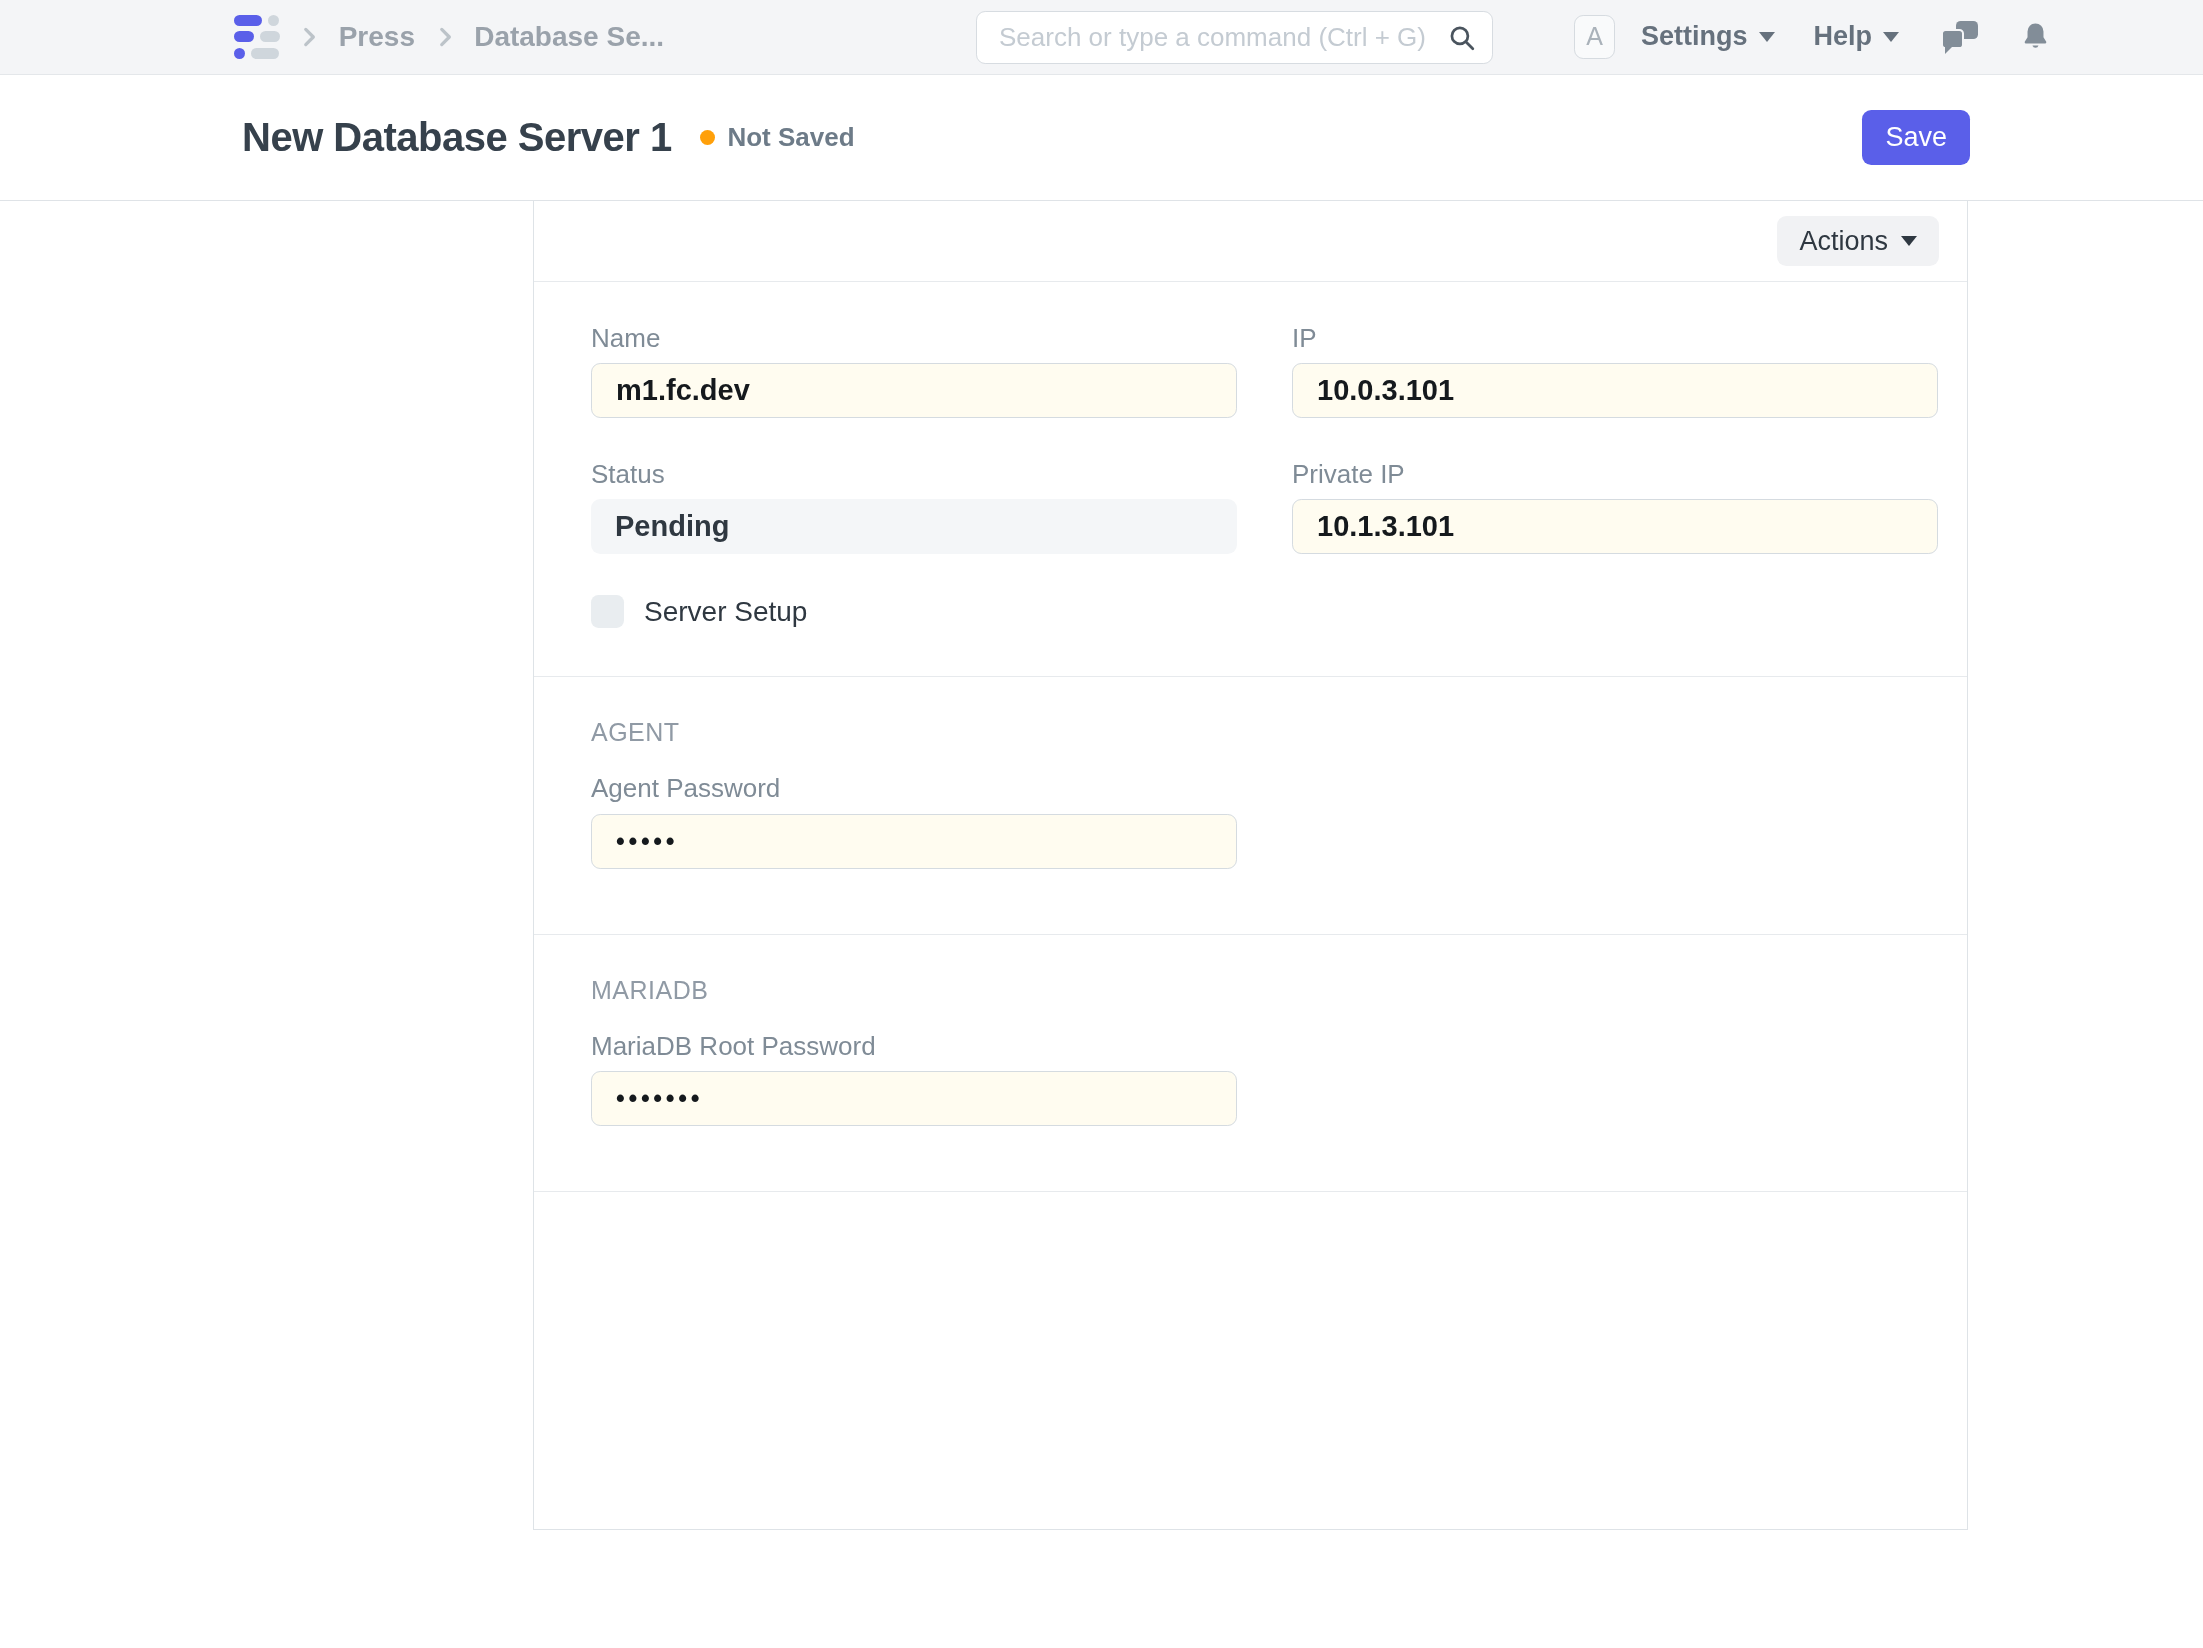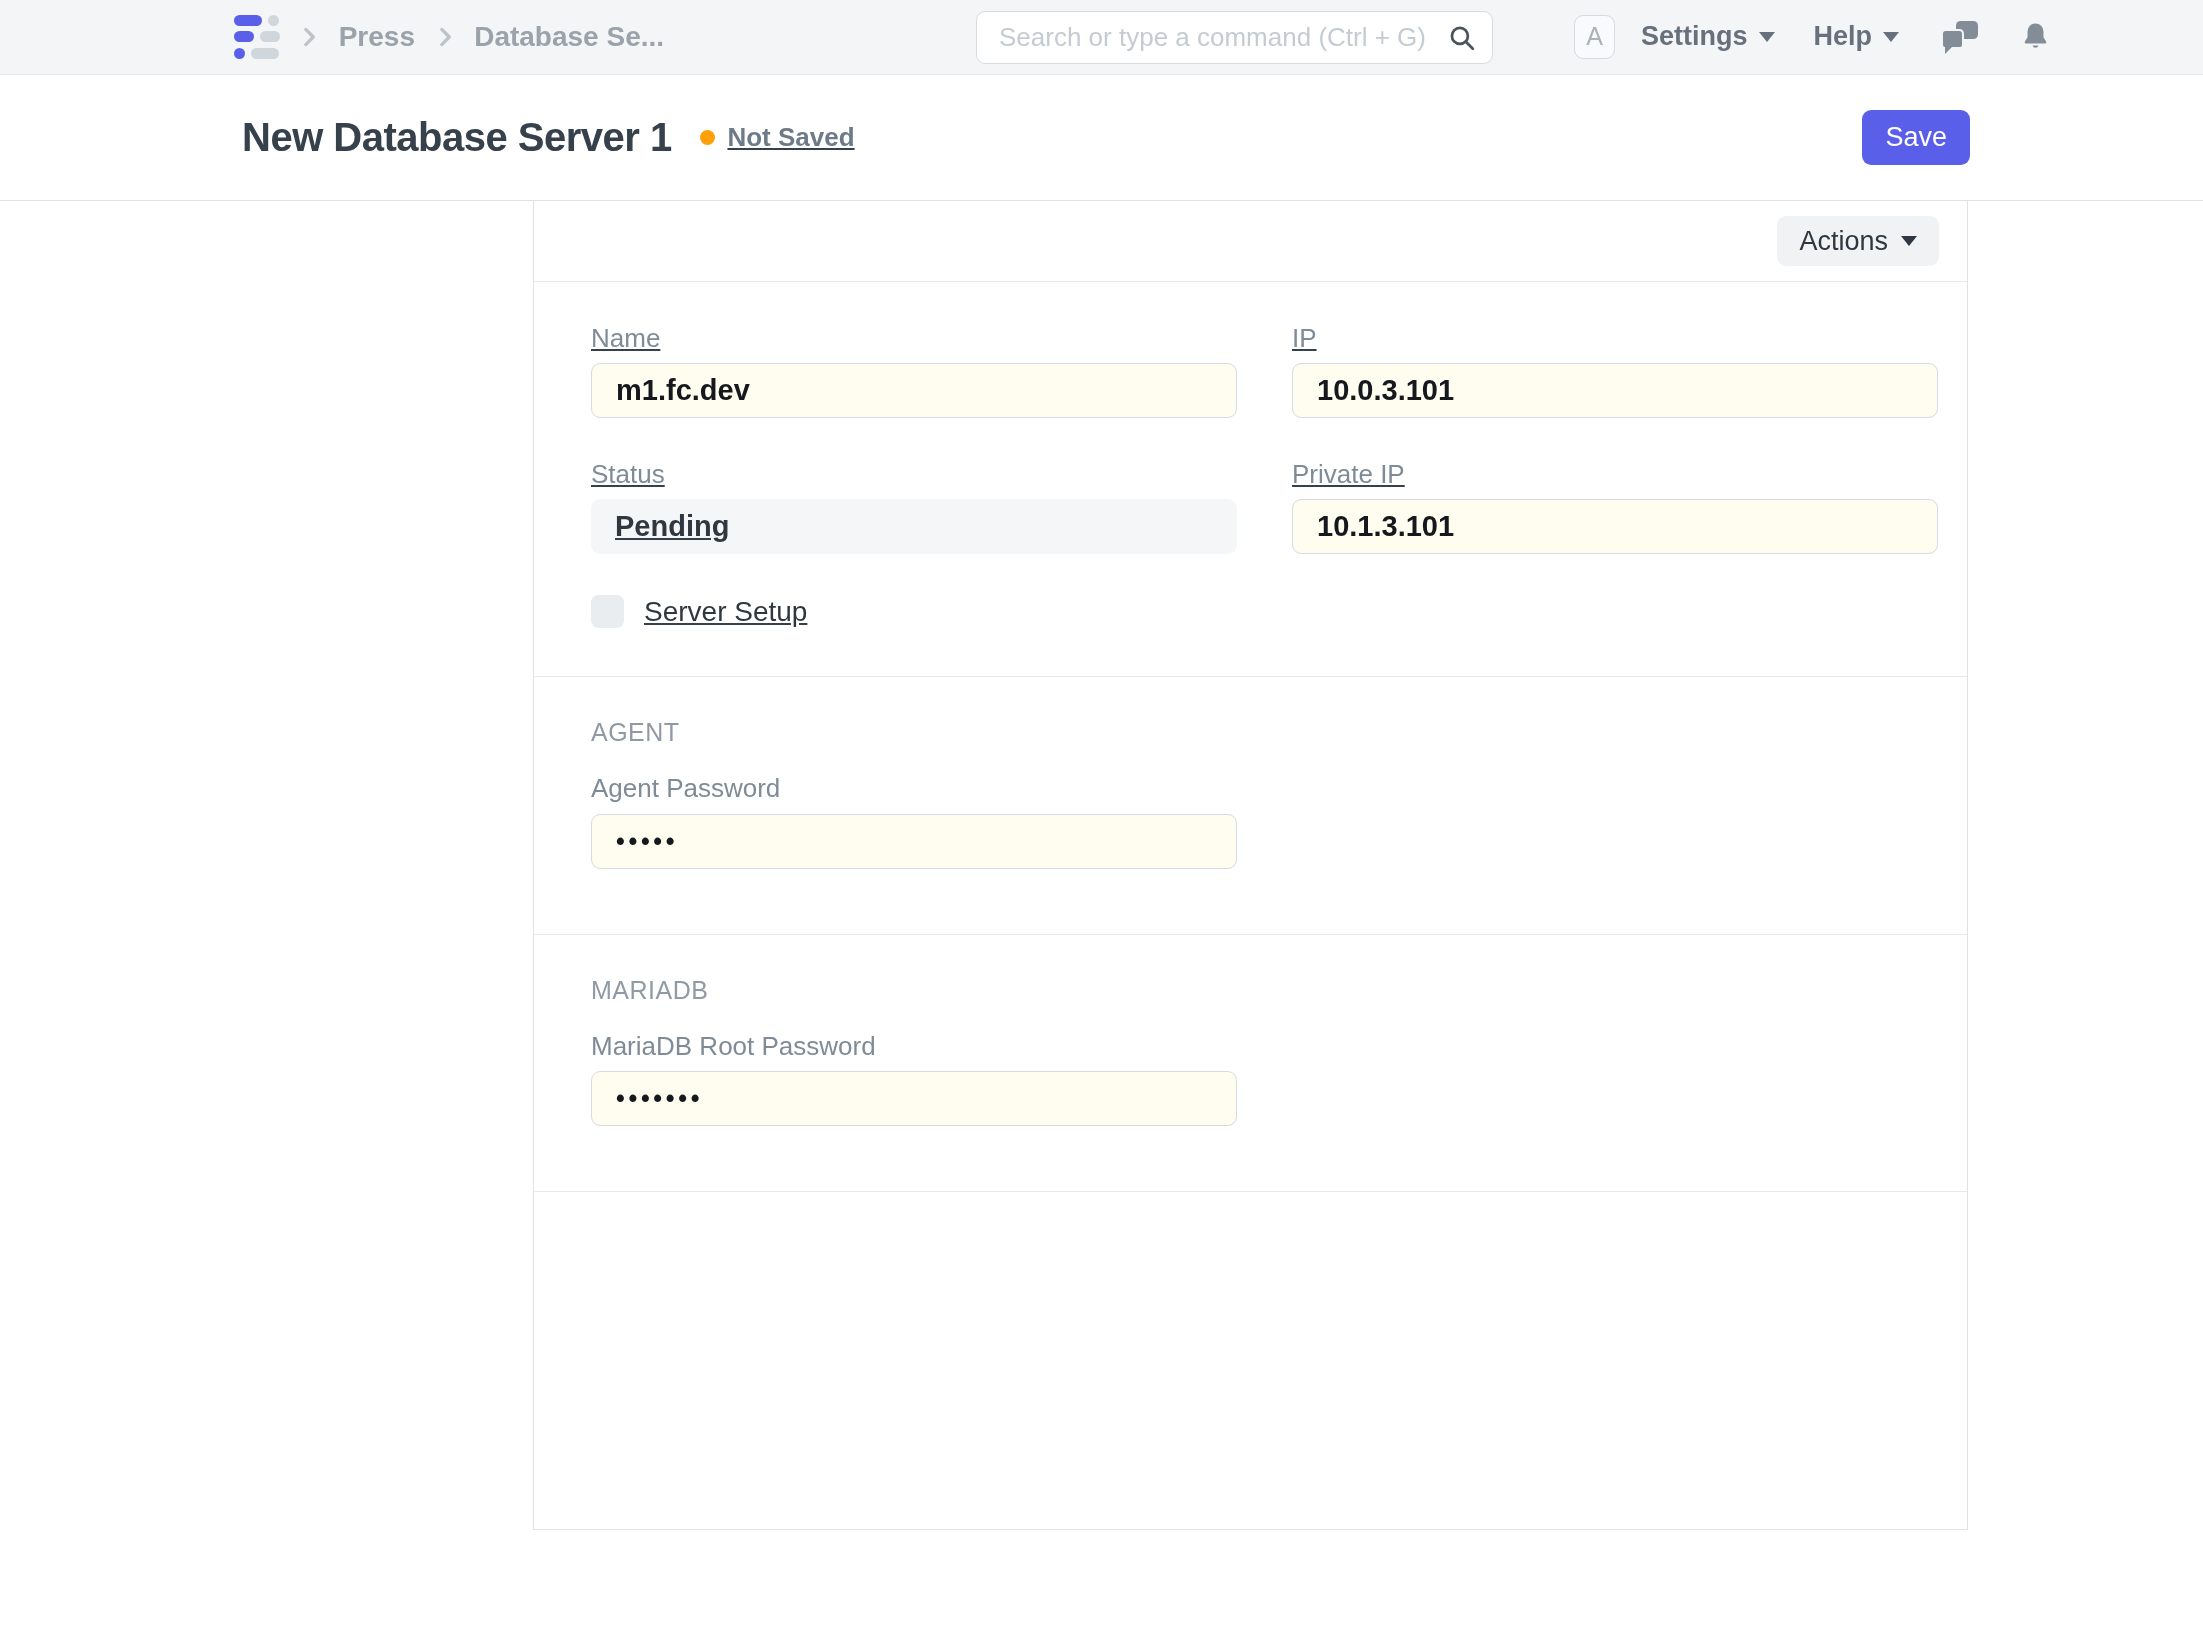--- a/index.html
+++ b/index.html
@@ -42,42 +42,42 @@
     background:#828d98; border-radius:4.6px; border:2.8px solid #f4f5f7; box-sizing:content-box; }
   .chat-icon .bub-small::after { content:""; position:absolute; left:1.8px; bottom:-7.4px;
     width:0; height:0; border-top:7.4px solid #828d98; border-right:7.4px solid transparent; }
   .bell-icon { margin-left:41px; cursor:pointer; display:flex; }
 
   
   .page-header { position:absolute; top:75px; left:0; width:2204px; height:126px;
     background:#fff; border-bottom:1.8px solid #dfe3e7; }
   .ph-inner { position:absolute; left:242px; top:0; height:125px; display:flex; align-items:center; }
   .page-title { font-size:40px; font-weight:700; color:#36414c; letter-spacing:-0.5px; }
-  .indicator { display:flex; align-items:center; margin-left:28px;text-decoration:underline; }
+  .indicator { display:flex; align-items:center; margin-left:28px; }
   .ind-dot { width:15.7px; height:15.7px; border-radius:50%; background:#ffa00a; }
   .ind-text { margin-left:12px; font-size:26px; font-weight:700; color:#6d7b88; }
   .save-btn { position:absolute; right:234px; top:35px; height:55px; padding:8px 23px;
     background:#5a5fe9; border:none; border-radius:9.2px; color:#fff; font-size:27px;
     font-family:"Liberation Sans", sans-serif; cursor:pointer; }
 
   
   .content { position:absolute; top:201px; left:0; width:2204px; bottom:0; background:#fff; }
   .form-card { margin-left:533px; width:1435px; height:1329px;
     border-left:1.8px solid #dee3e7; border-right:1.8px solid #dee3e7; border-bottom:1.8px solid #dee3e7;
     background:#fff; overflow:hidden; }
   .card-toolbar { height:81px; border-bottom:1.8px solid #e7eaed;
     display:flex; align-items:center; justify-content:flex-end; padding-right:28px; }
   .actions-btn { height:50px; padding:0 22px; background:#f1f2f4; border:none; border-radius:9.2px;
     display:flex; align-items:center; gap:13px; cursor:pointer;
     font-family:"Liberation Sans", sans-serif; }
   .actions-btn .lbl { font-size:27px; color:#2f3841; }
   .actions-btn .caret { border-top-color:#2f3841; }
 
   .form-section { padding:41px 30px 65px 57px; border-bottom:1.8px solid #e7eaed; }
-  .form-section.basic { padding-bottom:48px;text-decoration:underline; }
+  .form-section.basic { padding-bottom:48px; }
   .form-section.last { border-bottom:none; }
   .section-heading { font-size:25px; color:#909aa5; letter-spacing:0.5px; font-weight:400;
     margin-bottom:26px; }
   .grid { display:grid; grid-template-columns:646px 646px; column-gap:55px; row-gap:41px; }
   .field-label { display:block; font-size:26px; color:#7f8b96; margin-bottom:9.2px; }
   .control { width:100%; height:55px; border-radius:9.2px; font-size:29px; padding:0 24px;
     font-family:"Liberation Sans", sans-serif; outline:none; }
   input.control.yellow { background:#fffcf0; border:1.8px solid #d5dbe0; font-weight:700; color:#15191d; }
   .control.readonly { background:#f4f6f8; border:none; font-weight:700; color:#2f3841;
     display:flex; align-items:center; }

